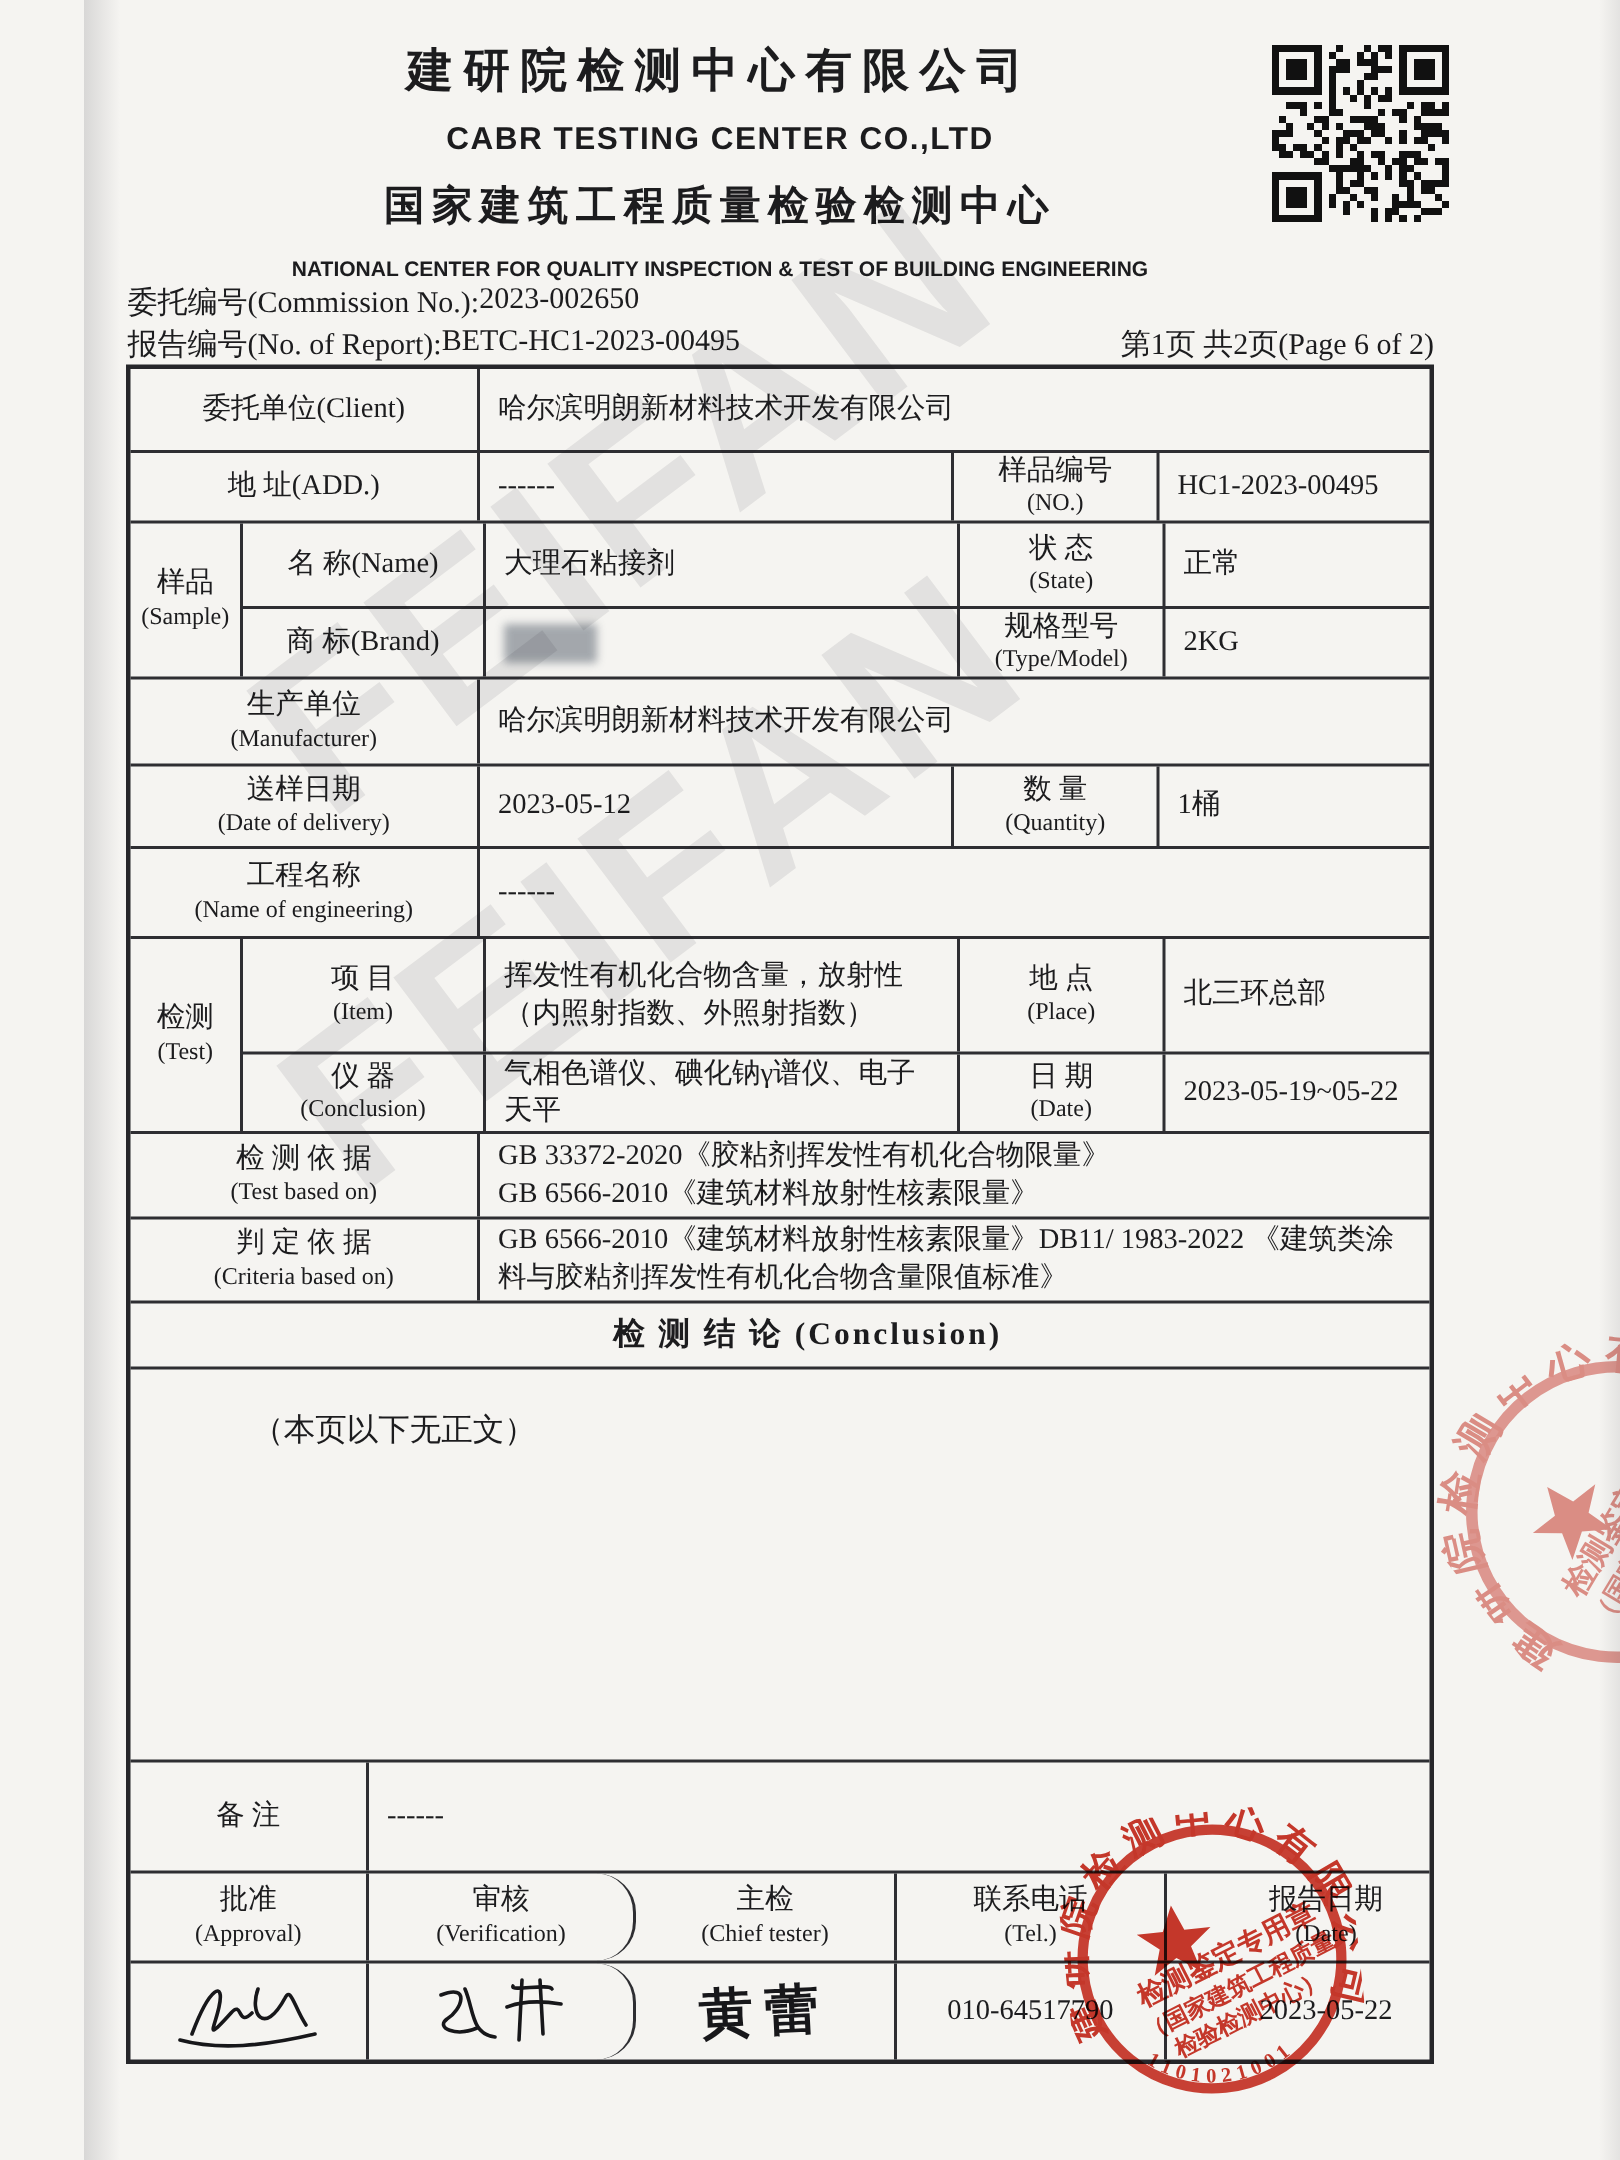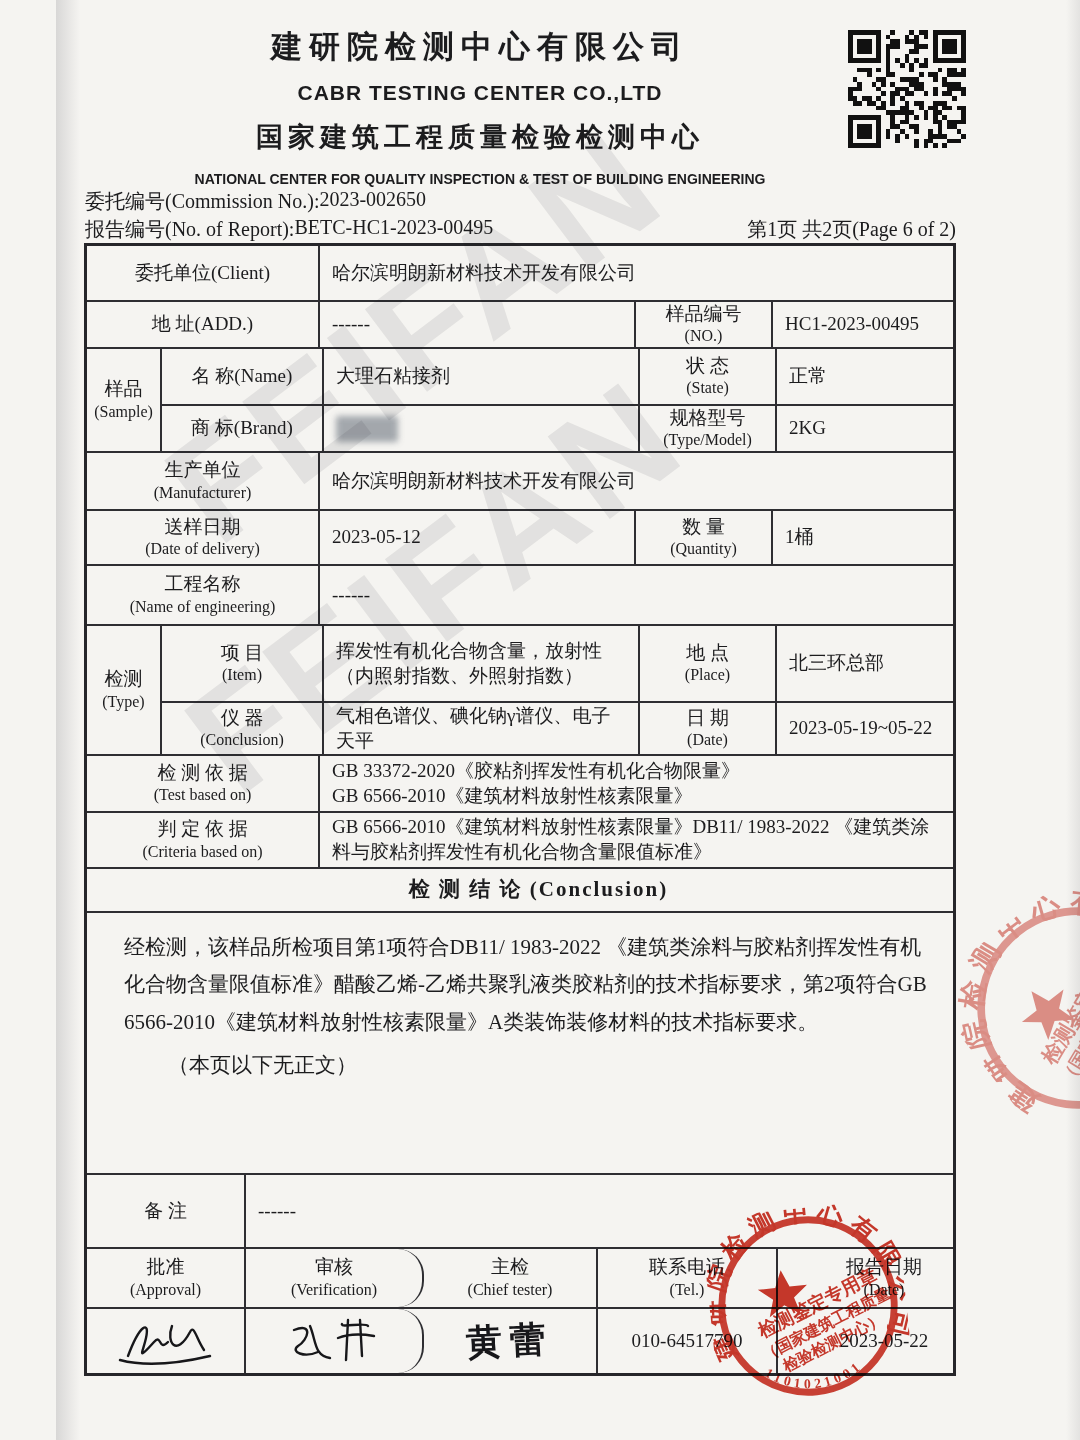--- a/index.html
+++ b/index.html
@@ -452,21 +452,21 @@
       <div class="cell lcol">
         <span>工程名称</span>
         <span class="lab-en">(Name of engineering)</span>
       </div>
       <div class="cell value vflex end">------</div>
     </div>
 
     <div class="trow" style="height:130px">
       <div class="cell gcol">
         <span>检测</span>
-        <span class="lab-en">(Type)</span>
+        <span class="lab-en">(Test)</span>
       </div>
       <div class="subrows">
         <div class="subrow" style="height:77px">
           <div class="cell slcol">
             <span>项 目</span>
             <span class="lab-en">(Item)</span>
           </div>
           <div class="cell value vmain">挥发性有机化合物含量，放射性（内照射指数、外照射指数）</div>
           <div class="cell l2col">
             <span>地 点</span>
@@ -507,21 +507,20 @@
       </div>
       <div class="cell value vflex end">GB 6566-2010《建筑材料放射性核素限量》DB11/ 1983-2022 《建筑类涂料与胶粘剂挥发性有机化合物含量限值标准》</div>
     </div>
 
     <div class="trow" style="height:44px">
       <div class="cell vflex end conc-head">检 测 结 论 (Conclusion)</div>
     </div>
 
     <div class="trow" style="height:262px">
       <div class="cell vflex end conc-body" style="display:block">
-        <div>经检测，该样品所检项目第1项符合DB11/ 1983-2022 《建筑类涂料与胶粘剂挥发性有机化合物含量限值标准》醋酸乙烯-乙烯共聚乳液类胶粘剂的技术指标要求，第2项符合GB 6566-2010《建筑材料放射性核素限量》A类装饰装修材料的技术指标要求。</div>
         <div class="conc-note">（本页以下无正文）</div>
       </div>
     </div>
 
     <div class="trow" style="height:74px">
       <div class="cell b1">备 注</div>
       <div class="cell value vflex end">------</div>
     </div>
 
     <div class="trow" style="height:60px">

